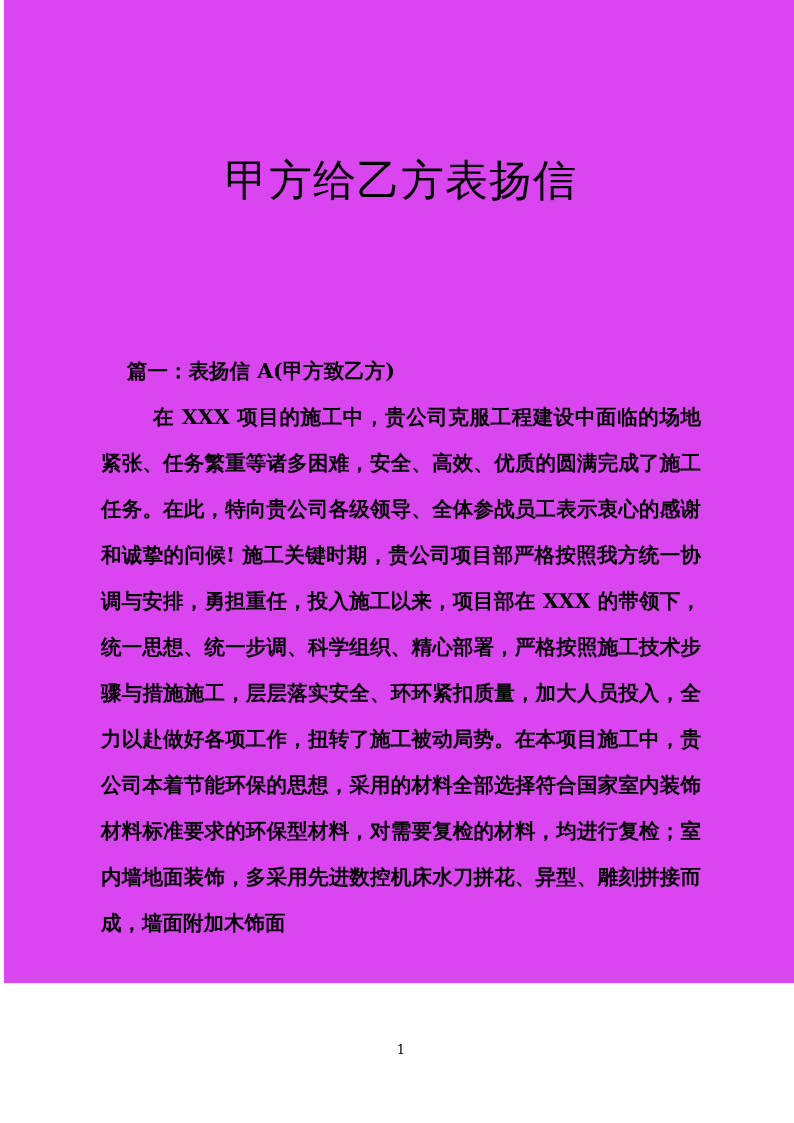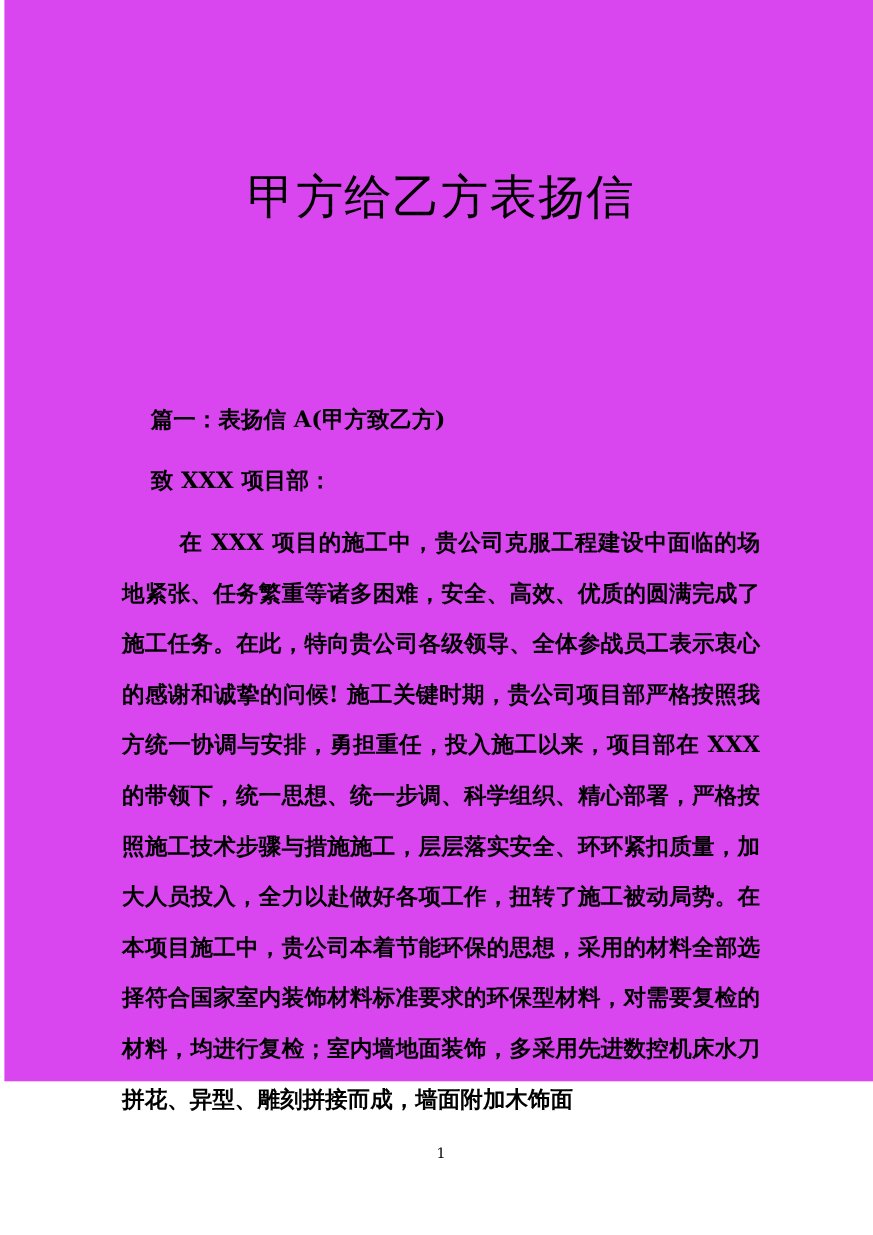--- a/index.html
+++ b/index.html
@@ -41,21 +41,21 @@
     top: 348px;
     width: 600px;
   }
   .para {
     font-size: 20.5px;
     font-weight: bold;
     line-height: 46px;
     font-family: "DejaVu Serif", serif;
     text-align: justify;
     text-justify: inter-ideograph;
-    margin: 10px;
+    margin: 0;
   }
   .para.indent1 {
     text-indent: 26px;
   }
   .para.indent2 {
     text-indent: 52px;
   }
   .para.spaced {
     letter-spacing: 0;
   }
@@ -72,19 +72,18 @@
 </style>
 </head>
 <body>
 
 <div class="page">
 
   <h1 class="doc-title">甲方给乙方表扬信</h1>
 
   <div class="body-block">
     <p class="para indent1">篇一：表扬信 A(甲方致乙方)</p>
-    <p class="para indent1">致 XXX 项目部：</p>
     <p class="para indent2">在 XXX 项目的施工中，贵公司克服工程建设中面临的场地紧张、任务繁重等诸多困难，安全、高效、优质的圆满完成了施工任务。在此，特向贵公司各级领导、全体参战员工表示衷心的感谢和诚挚的问候!  施工关键时期，贵公司项目部严格按照我方统一协调与安排，勇担重任，投入施工以来，项目部在 XXX 的带领下，统一思想、统一步调、科学组织、精心部署，严格按照施工技术步骤与措施施工，层层落实安全、环环紧扣质量，加大人员投入，全力以赴做好各项工作，扭转了施工被动局势。在本项目施工中，贵公司本着节能环保的思想，采用的材料全部选择符合国家室内装饰材料标准要求的环保型材料，对需要复检的材料，均进行复检；室内墙地面装饰，多采用先进数控机床水刀拼花、异型、雕刻拼接而成，墙面附加木饰面</p>
   </div>
 
   <div class="page-number">1</div>
 
 </div>
 
 </body></html>

